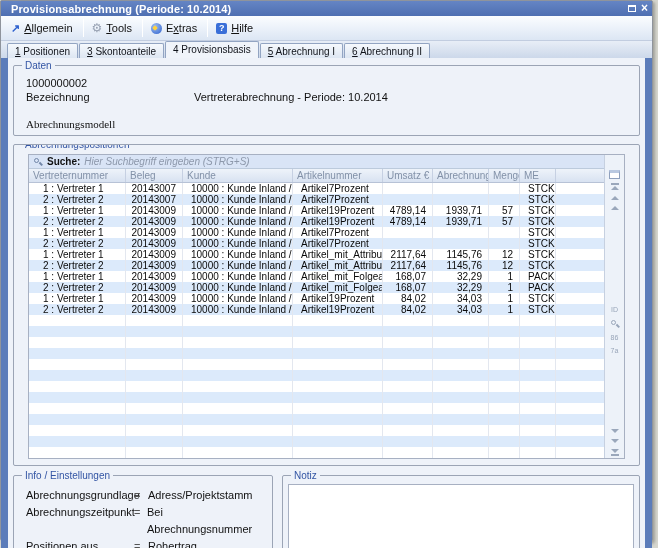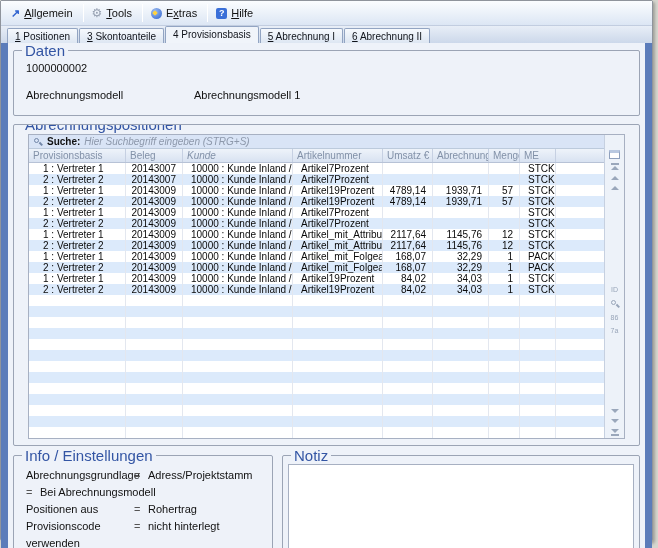--- a/index.html
+++ b/index.html
@@ -56,25 +56,25 @@
     border-radius:2px 2px 0 0; white-space:nowrap; cursor:default;
   }
   .tab.active{ background:#f0f4fa; height:17px; font-weight:normal; position:relative; z-index:2; }
 
   
   .main{ flex:1; background:var(--c-window_border,#5b7cba); padding:0 7px 7px 7px; border-radius:0 0 3px 3px; }
   .panel{ background:#eef2f9; width:100%; height:100%; padding:4px 5px 5px 5px; display:flex; flex-direction:column; overflow:hidden; }
 
   .groupbox{ position:relative; border:1px solid #9ba4b5; border-radius:2px; background:#eef2f9; }
   .gb-label{ position:absolute; top:-6px; left:8px; background:#eef2f9; padding:0 3px;
-    font-size:15px; color:var(--c-group_label,#3355a4); line-height:11px; }
+    font-size:10px; color:var(--c-group_label,#3355a4); line-height:11px; }
 
   .daten{ margin-top:3px; flex:0 0 66px; padding:10px 12px 4px 12px; }
   .field-row{ display:flex; font-size:11px; line-height:14px; }
-  .field-row.gap{ margin-top:13px; }
+  .field-row.gap{ margin-top:13px;font-family:Liberation Serif, serif; }
   .f-label{ width:168px; color:#111; }
   .f-value{ color:#111; }
 
   .positionen{ margin-top:8px; flex:1 1 auto; padding:9px 14px 6px 14px; overflow:hidden; }
   .grid{ width:100%; height:100%; border:1px solid #a7b0c2; background:#fff; display:flex; overflow:hidden; }
   .grid-left{ flex:1; display:flex; flex-direction:column; overflow:hidden; }
 
   .search-row{ flex:0 0 14px; background:var(--c-search_bg,#d9e4f6); border-bottom:1px solid #bccADC;
     border-bottom:1px solid #bccadc; display:flex; align-items:center; padding:0 4px; gap:4px; }
   .search-label{ font-size:10px; font-weight:bold; color:#111; }
@@ -122,20 +122,29 @@
   .i-value{ color:#111; }
   .notiz{ flex:1; padding:8px 5px 5px 5px; }
   .notiz-area{ width:100%; height:100%; border:1px solid #a7b0c2; background:#fff; resize:none;
     outline:none; font-family:"Liberation Sans",sans-serif; font-size:11px; }
 </style>
 </head>
 <body>
 
 <div class="window">
 
+  <div class="titlebar">
+    <span class="title">Provisionsabrechnung (Periode: 10.2014)</span>
+    <span class="tb-controls">
+      <span class="tb-btn">
+          <span class="restore-glyph"></span>
+        </span>
+      <span class="tb-btn close-glyph">×</span>
+    </span>
+  </div>
 
   <div class="toolbar" id="toolbar">
       <button class="tbtn">
         <span class="icon-arrow">↗</span>
         <span class="tlabel"><u>A</u>llgemein</span>
       </button>
       <span class="tsep"></span>
       <button class="tbtn">
         <span class="icon-gear">⚙</span>
         <span class="tlabel"><u>T</u>ools</span>
@@ -162,43 +171,46 @@
 
   <div class="main">
     <div class="panel">
 
       <div class="groupbox daten">
         <span class="gb-label">Daten</span>
         <div id="daten-fields">
             <div class="field-row">
               <span class="f-value">1000000002</span>
             </div>
+            <div class="field-row">
+              <span class="f-label">Bezeichnung</span>
+              <span class="f-value">Vertreterabrechnung - Periode: 10.2014</span>
+            </div>
             <div class="field-row gap">
               <span class="f-label">Abrechnungsmodell</span>
-              <span class="f-value">Abrechnungsmodell 1</span>
             </div>
           </div>
       </div>
 
       <div class="groupbox positionen">
         <span class="gb-label">Abrechnungspositionen</span>
         <div class="grid">
           <div class="grid-left">
             <div class="search-row">
               <span class="mag-icon">
                   <span class="mag-c"></span>
                   <span class="mag-h"></span>
                 </span>
               <span class="search-label">Suche:</span>
               <input class="search-input" placeholder="Hier Suchbegriff eingeben (STRG+S)" style="">
             </div>
             <div class="header-row" id="grid-header">
-                <div class="hcell" style="width: 97px;">Provisionsbasis</div>
+                <div class="hcell" style="width: 97px;">Vertreternummer</div>
                 <div class="hcell" style="width: 57px;">Beleg</div>
-                <div class="hcell" style="width: 110px; font-style: italic;">Kunde</div>
+                <div class="hcell" style="width: 110px;">Kunde</div>
                 <div class="hcell" style="width: 90px;">Artikelnummer</div>
                 <div class="hcell" style="width: 50px;">Umsatz €</div>
                 <div class="hcell" style="width: 56px;">Abrechnung €</div>
                 <div class="hcell" style="width: 31px;">Menge</div>
                 <div class="hcell" style="width: 36px;">ME</div>
                 <div class="hcell hfill"></div>
               </div>
             <div class="grid-body" id="grid-body">
                 <div class="grow">
                   <div class="gcell al-l1" style="width: 97px;">1 : Vertreter 1</div>
@@ -521,22 +533,23 @@
       <div class="bottom-row">
         <div class="groupbox info">
           <span class="gb-label">Info / Einstellungen</span>
           <div id="info-items">
               <div class="info-row">
                 <span class="i-label">Abrechnungsgrundlage</span>
                 <span class="i-eq">=</span>
                 <span class="i-value">Adress/Projektstamm</span>
               </div>
               <div class="info-row">
+                <span class="i-label">Abrechnungszeitpunkt</span>
                 <span class="i-eq">=</span>
-                <span class="i-value">Bei Abrechnungsmodell</span>
+                <span class="i-value">Bei Abrechnungsnummer</span>
               </div>
               <div class="info-row">
                 <span class="i-label">Positionen aus</span>
                 <span class="i-eq">=</span>
                 <span class="i-value">Rohertrag</span>
               </div>
               <div class="info-row">
                 <span class="i-label">Provisionscode verwenden</span>
                 <span class="i-eq">=</span>
                 <span class="i-value">nicht hinterlegt</span>

